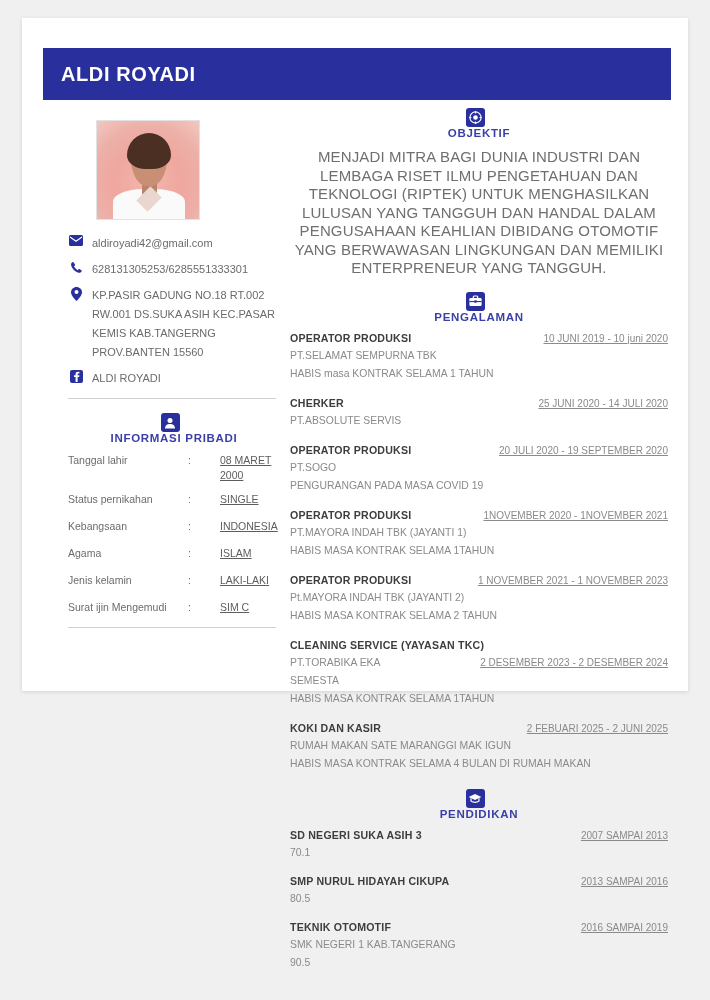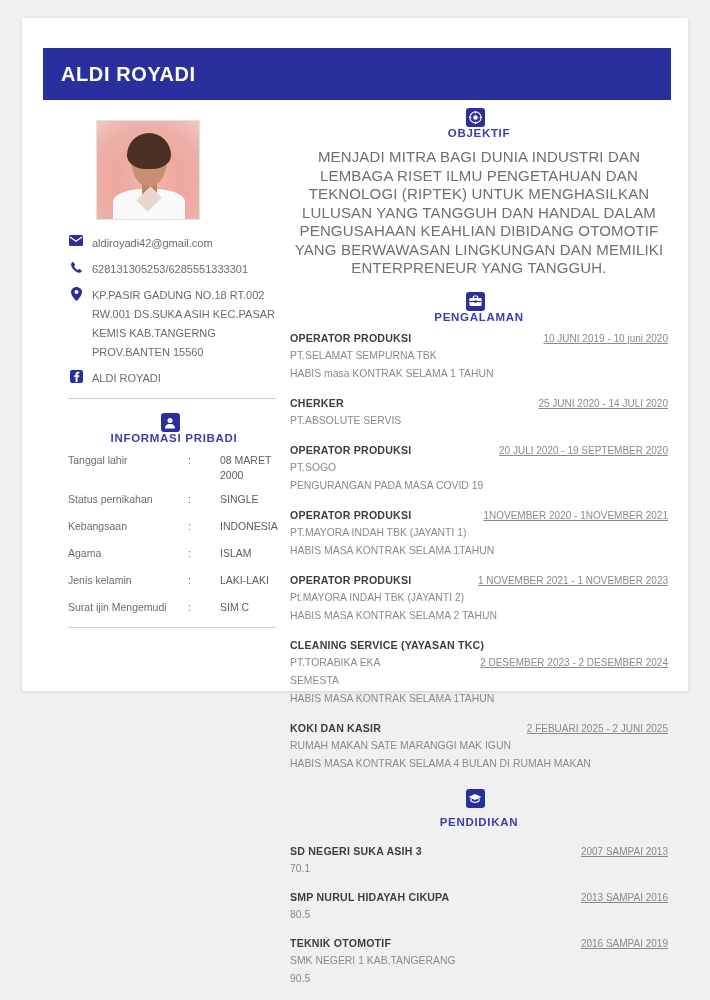--- a/index.html
+++ b/index.html
@@ -182,21 +182,21 @@
   .info-row {
     display: flex;
     font-size: 10.5px;
     color: #6b6b6b;
     margin-bottom: 12px;
     line-height: 15px;
     gap: 20px;
   }
   .info-label { width: 100px; min-width: 100px; }
   .info-colon { width: 12px; min-width: 12px; }
-  .info-value { flex: 1; color: #5d5d5d; }
+  .info-value { flex: 1; color: #5d5d5d; text-decoration: underline; }
   .info-row.tall { margin-bottom: 9px; }
 
   
   .objective-text {
     font-size: 15px;
     color: #6f6f6f;
     line-height: 18.5px;
     letter-spacing: 0.15px;
     margin-bottom: 14px;
     text-align: center;
@@ -434,21 +434,21 @@
 
       <div class="entry">
         <div class="entry-top">
           <span class="entry-title">KOKI DAN KASIR</span>
           <span class="entry-date">2 FEBUARI 2025 - 2 JUNI 2025</span>
         </div>
         <div class="entry-line">RUMAH MAKAN SATE MARANGGI MAK IGUN</div>
         <div class="entry-line">HABIS MASA KONTRAK SELAMA 4 BULAN DI RUMAH MAKAN</div>
       </div>
 
-      <div class="sec-head" style="margin-top:16px;gap:8px;">
+      <div class="sec-head" style="margin-top:16px;">
         <span class="sec-badge">
           <svg width="14" height="11" viewBox="0 0 14 11">
             <path d="M7 1 L13.4 4 L7 7 L0.6 4 Z" fill="#ffffff"></path>
             <path d="M3 5.2 V8 C3 8 4.7 9.3 7 9.3 C9.3 9.3 11 8 11 8 V5.2" fill="none" stroke="#ffffff" stroke-width="1.2"></path>
           </svg>
         </span>
         <span class="sec-title">PENDIDIKAN</span>
         <span class="sec-rule"></span>
       </div>
 

